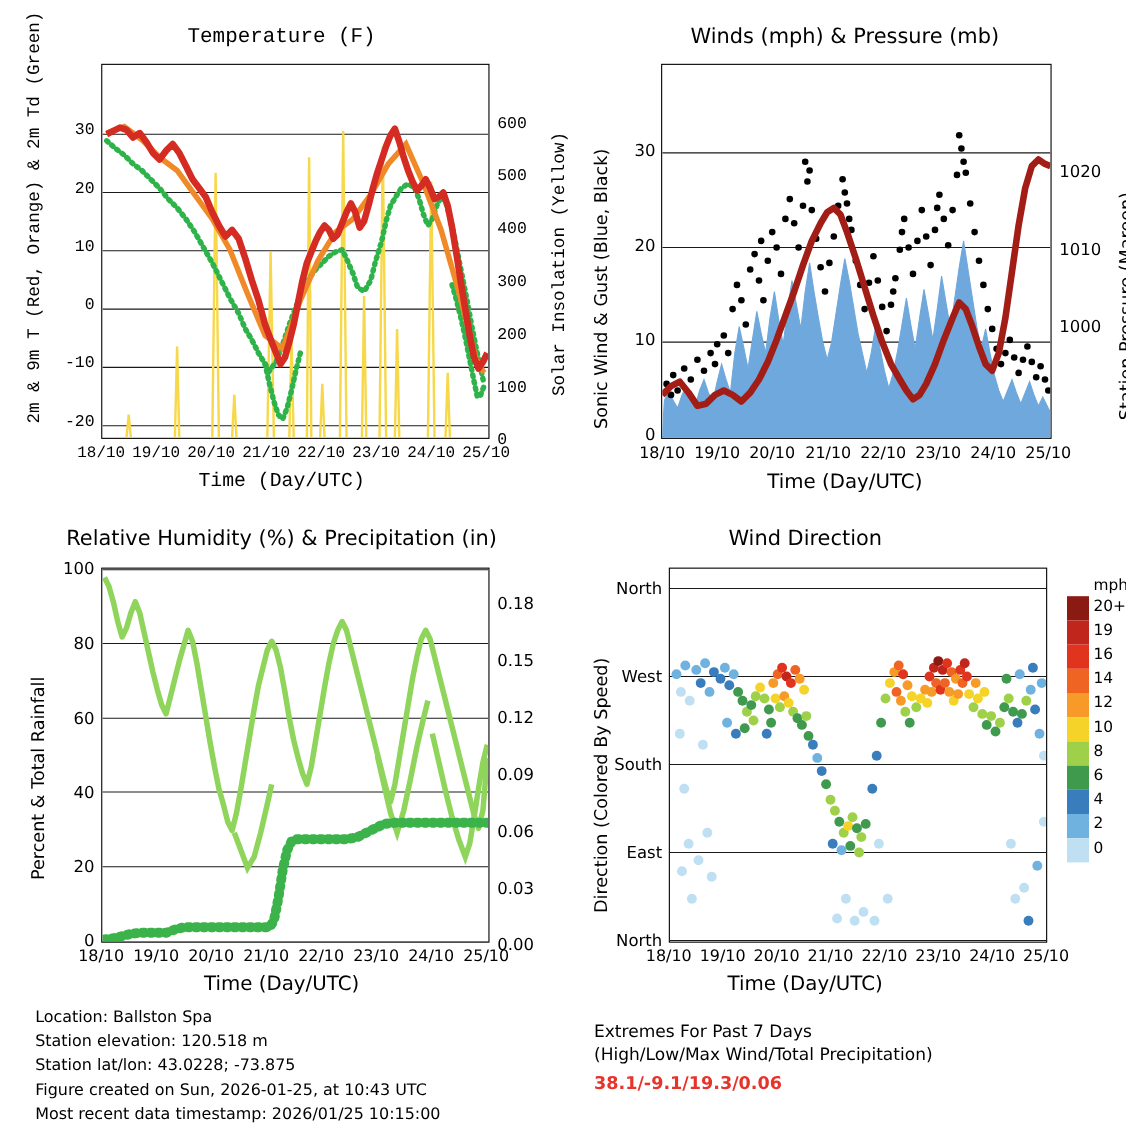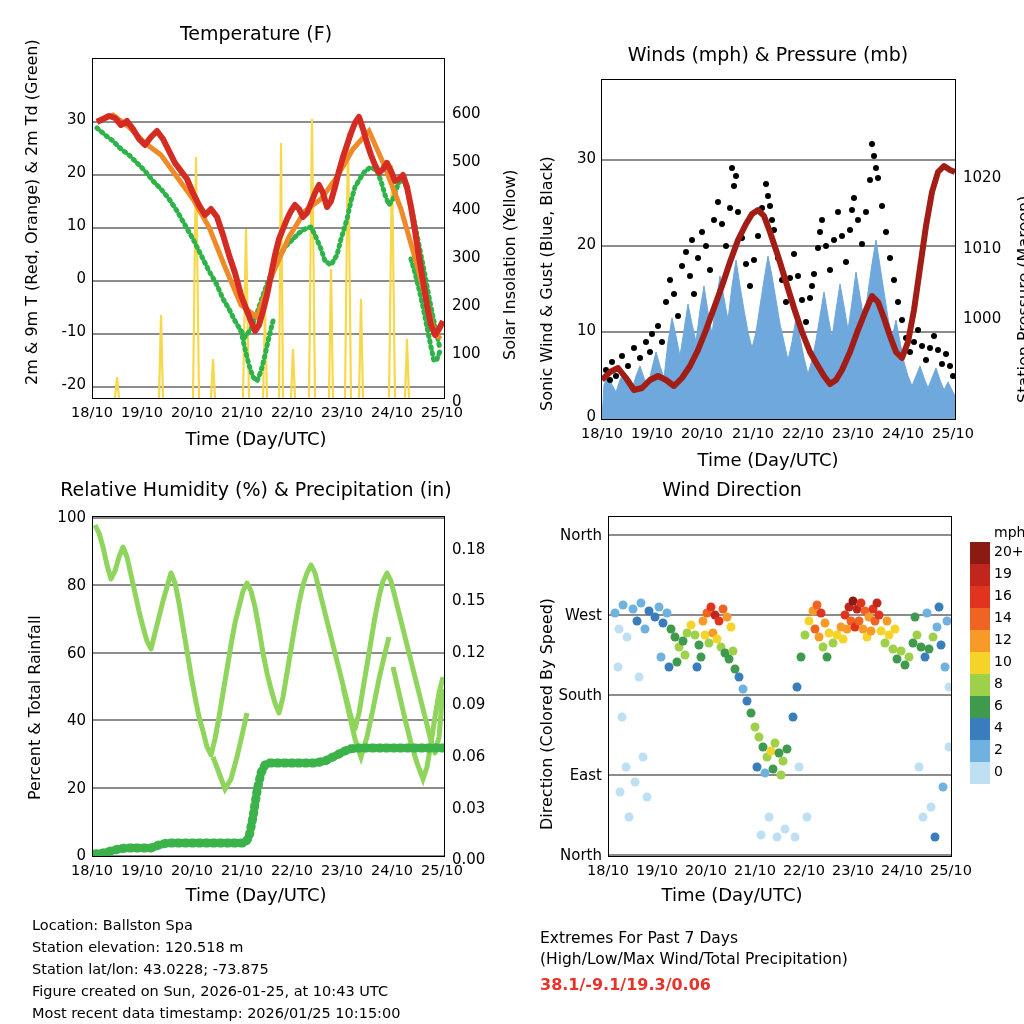--- a/index.html
+++ b/index.html
@@ -29,21 +29,21 @@
     transform-origin:0 0;transform:rotate(-90deg);
   }
   .footer{position:absolute;font-size:14.5px;line-height:19px;white-space:nowrap;}
   .extreme-block{position:absolute;font-size:15.5px;line-height:21px;width:460px;}
   .extreme-val{color:#e8332a;font-weight:bold;font-size:16px;}
   svg{display:block;}
 </style>
 </head>
 <body>
 
-<div class="panel" style="left:0;top:0;width:512px;height:460px;">
+<div class="panel" style="left:0;top:0;width:512px;height:460px;font-family:Liberation Mono, monospace;">
   <div class="ptitle" style="top:22px;">Temperature (F)</div>
   <div class="ylabel" style="left:22px;top:385px;">2m &amp; 9m T (Red, Orange) &amp; 2m Td (Green)</div>
   <div class="ylabel" style="left:500px;top:360px;">Solar Insolation (Yellow)</div>
   <div class="plotbox" style="left:92px;top:58px;width:353px;height:341px;">
     <svg width="351" height="339" viewBox="0 0 351 339">
 
       <g stroke="#000" stroke-width="1" opacity="0.9">
         <line x1="0" y1="328" x2="351" y2="328"></line>
         <line x1="0" y1="275" x2="351" y2="275"></line>
         <line x1="0" y1="222" x2="351" y2="222"></line>
@@ -98,21 +98,21 @@
   <div class="xtick" style="left:112px;top:404px;width:60px;">19/10</div>
   <div class="xtick" style="left:162px;top:404px;width:60px;">20/10</div>
   <div class="xtick" style="left:212px;top:404px;width:60px;">21/10</div>
   <div class="xtick" style="left:262px;top:404px;width:60px;">22/10</div>
   <div class="xtick" style="left:312px;top:404px;width:60px;">23/10</div>
   <div class="xtick" style="left:362px;top:404px;width:60px;">24/10</div>
   <div class="xtick" style="left:412px;top:404px;width:60px;">25/10</div>
   <div class="xlabel" style="top:428px;">Time (Day/UTC)</div>
 </div>
 
-<div class="panel" style="left:512px;top:0;width:512px;height:460px;margin-top:21px;">
+<div class="panel" style="left:512px;top:0;width:512px;height:460px;">
   <div class="ptitle" style="top:22px;">Winds (mph) &amp; Pressure (mb)</div>
   <div class="ylabel" style="left:25px;top:390px;">Sonic Wind &amp; Gust (Blue, Black)</div>
   <div class="ylabel" style="left:502px;top:382px;">Station Pressure (Maroon)</div>
   <div class="plotbox" style="left:89px;top:58px;width:355px;height:341px;">
     <svg width="353" height="339" viewBox="0 0 353 339">
       <g stroke="#000" stroke-width="1" opacity="0.9">
         <line x1="0" y1="338" x2="353" y2="338"></line>
         <line x1="0" y1="252" x2="353" y2="252"></line>
         <line x1="0" y1="166" x2="353" y2="166"></line>
         <line x1="0" y1="80" x2="353" y2="80"></line>

